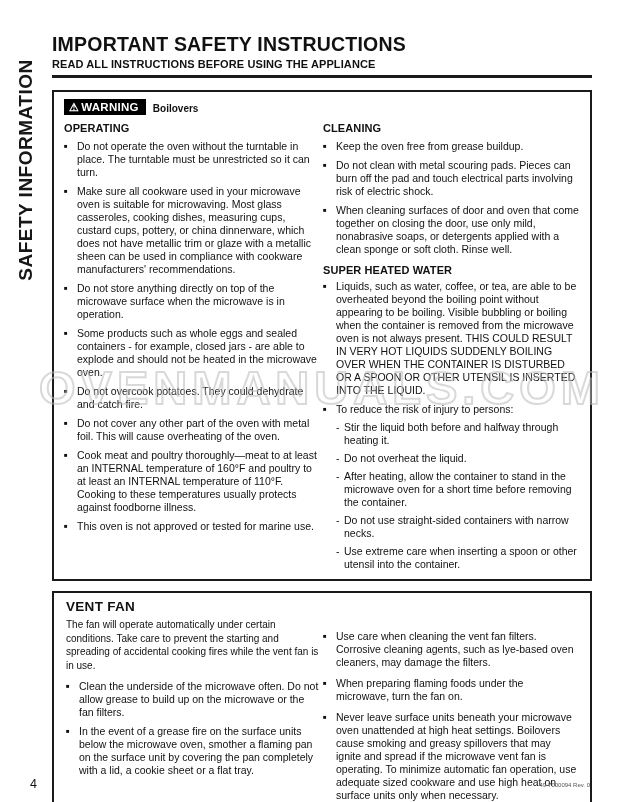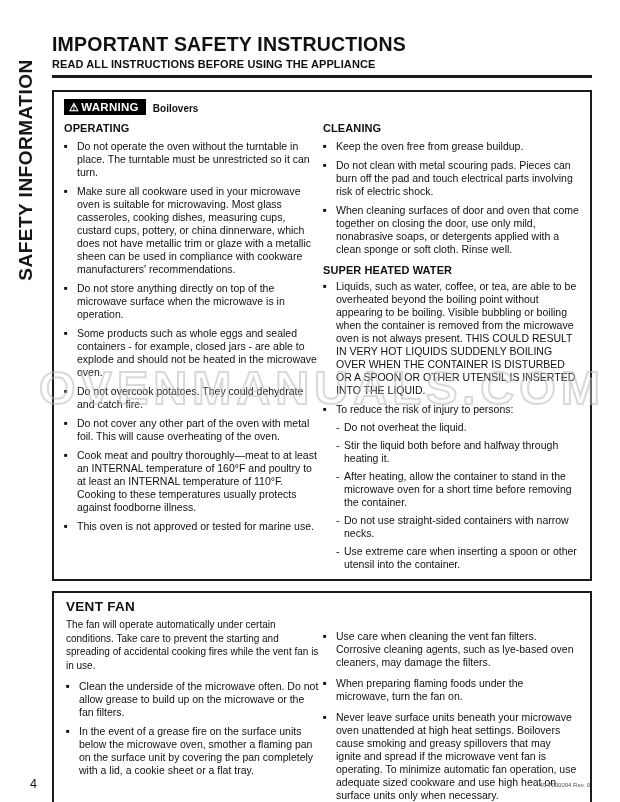--- a/index.html
+++ b/index.html
@@ -90,22 +90,22 @@
 
         <div class="col">
           <div class="sec-heading">CLEANING</div>
           <div class="bullet">Keep the oven free from grease buildup.</div>
           <div class="bullet">Do not clean with metal scouring pads. Pieces can burn off the pad and touch electrical parts involving risk of electric shock.</div>
           <div class="bullet">When cleaning surfaces of door and oven that come together on closing the door, use only mild, nonabrasive soaps, or detergents applied with a clean sponge or soft cloth. Rinse well.</div>
 
           <div class="sec-heading" style="margin-top:8px;">SUPER HEATED WATER</div>
           <div class="bullet" style="margin-top:0;">Liquids, such as water, coffee, or tea, are able to be overheated beyond the boiling point without appearing to be boiling. Visible bubbling or boiling when the container is removed from the microwave oven is not always present. THIS COULD RESULT IN VERY HOT LIQUIDS SUDDENLY BOILING OVER WHEN THE CONTAINER IS DISTURBED OR A SPOON OR OTHER UTENSIL IS INSERTED INTO THE LIQUID.</div>
           <div class="bullet">To reduce the risk of injury to persons:</div>
+          <div class="sub">Stir the liquid both before and halfway through heating it.</div>
           <div class="sub">Do not overheat the liquid.</div>
-          <div class="sub">Stir the liquid both before and halfway through heating it.</div>
           <div class="sub">After heating, allow the container to stand in the microwave oven for a short time before removing the container.</div>
           <div class="sub">Do not use straight-sided containers with narrow necks.</div>
           <div class="sub">Use extreme care when inserting a spoon or other utensil into the container.</div>
         </div>
       </div>
     </div>
 
     <div class="box ventfan-box">
       <div class="vf-heading">VENT FAN</div>
       <div class="cols">

